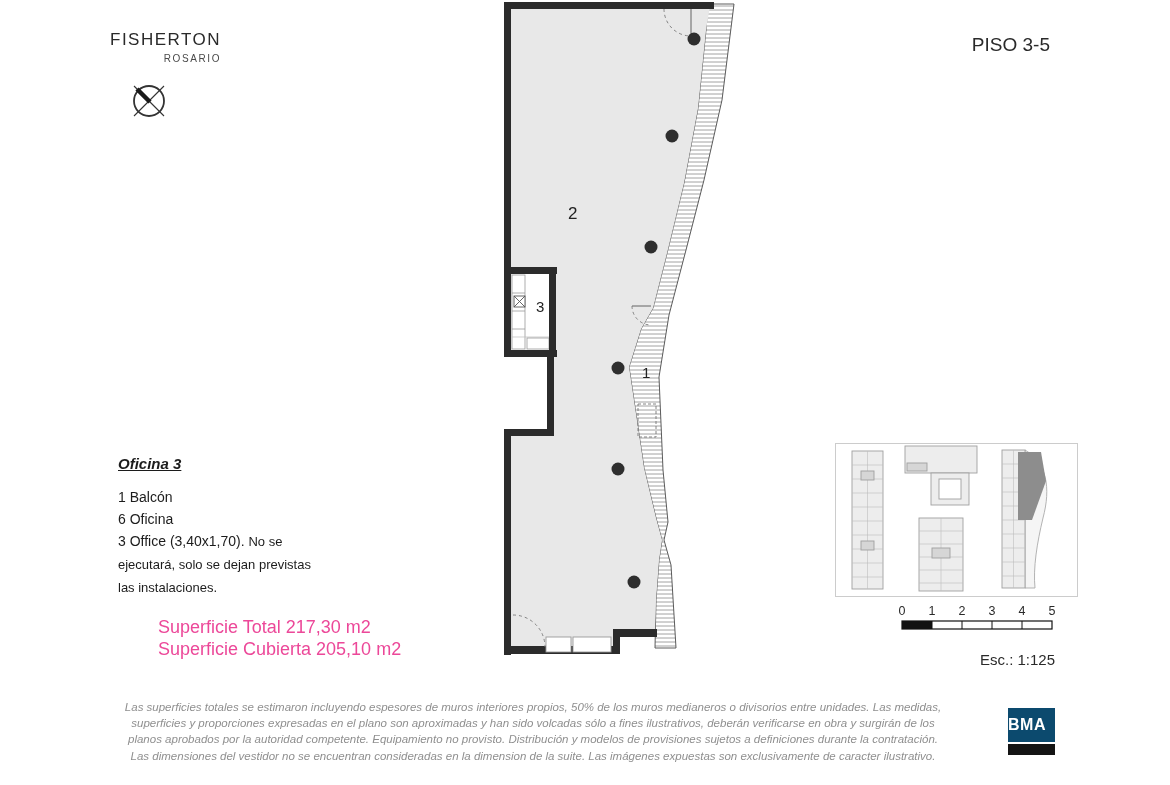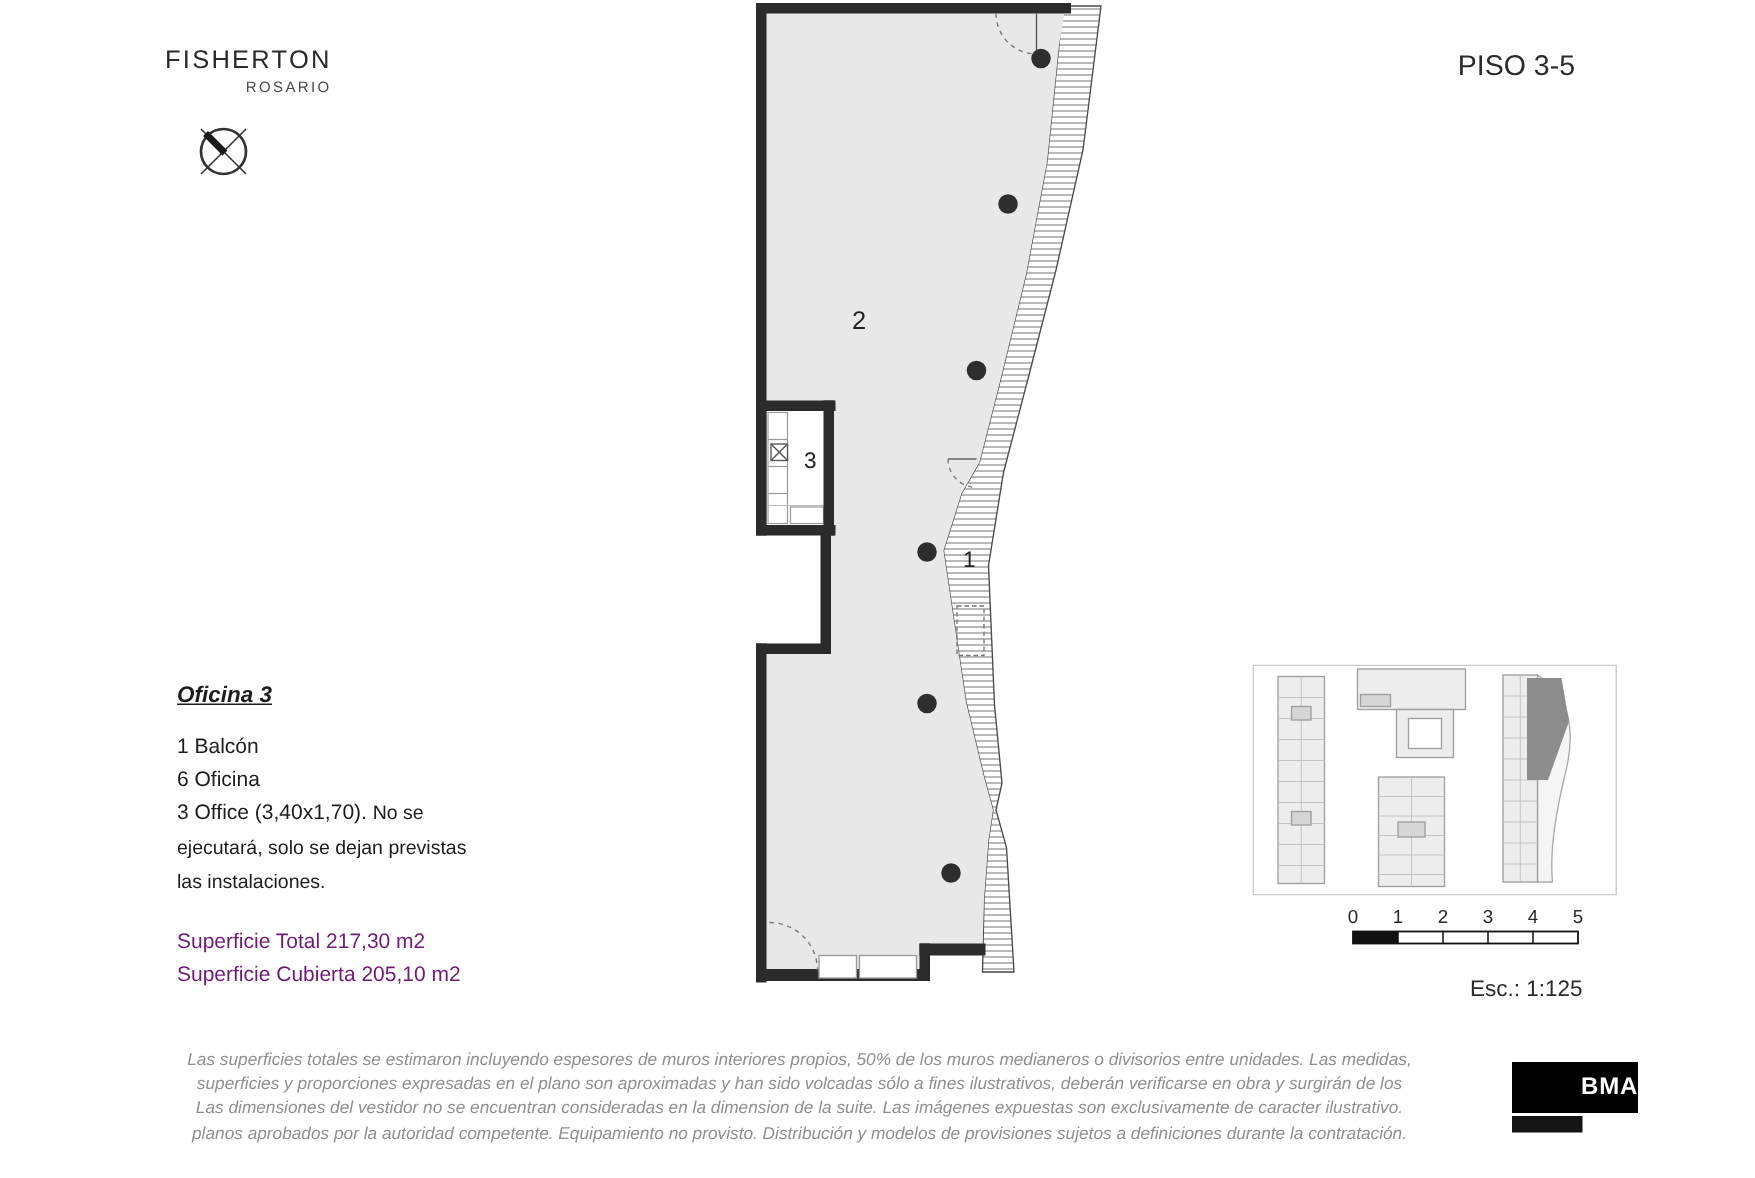--- a/index.html
+++ b/index.html
@@ -12,33 +12,33 @@
   .brand-sub{font-size:10px;letter-spacing:1.6px;color:#4a4a4a;margin-top:3px;text-align:right;}
   .floor-label{font-size:19px;color:#2a2a2a;}
 
   
   .legend{width:210px;}
   .legend-title{font-size:15px;font-weight:bold;font-style:italic;text-decoration:underline;
                 margin:0 0 14px 0;color:#1c1c1c;}
   .lg-item{font-size:14px;line-height:22px;color:#1c1c1c;}
   .lg-item .note{font-size:13px;}
   .areas{margin-top:17px;}
-  .area-line{font-size:14px;line-height:22px;color:#701a75;white-space:nowrap;}
+  .area-line{font-size:18px;line-height:22px;color:#ec4899;white-space:nowrap;margin-left:40px;}
 
   
   .esc-label{font-size:15px;color:#2a2a2a;text-align:right;width:115px;}
 
   
   .disclaimer{width:830px;color:#8f8f8f;font-style:italic;font-size:11.5px;line-height:16.2px;}
   .disclaimer div{white-space:nowrap;}
 
   
   .bma{width:47px;}
-  .bma-box{width:47px;height:34px;background:#000000;color:#fff;font-weight:bold;
-           font-size:16px;letter-spacing:.5px;text-align:right;line-height:34px;padding-left:37px;}
+  .bma-box{width:47px;height:34px;background:#0c4a6e;color:#fff;font-weight:bold;
+           font-size:16px;letter-spacing:.5px;text-align:left;line-height:34px;}
   .bma-bar{width:47px;height:11px;background:#141414;margin-top:2px;}
 
   svg text{font-family:"Liberation Sans","DejaVu Sans",sans-serif;}
 </style>
 </head>
 <body>
 
 <div class="page">
 
   <div class="abs" style="left:110px;top:30px;">
@@ -219,22 +219,22 @@
     <line x1="66" y1="19" x2="66" y2="27" stroke="#111" stroke-width="1"></line>
     <line x1="96" y1="19" x2="96" y2="27" stroke="#111" stroke-width="1"></line>
     <line x1="126" y1="19" x2="126" y2="27" stroke="#111" stroke-width="1"></line>
   </svg>
 
   <div class="abs esc-label" style="left:940px;top:651px;">Esc.: 1:125</div>
 
   <div class="abs disclaimer" style="left:118px;top:699px;text-align:center;">
     <div>Las superficies totales se estimaron incluyendo espesores de muros interiores propios, 50% de los muros medianeros o divisorios entre unidades. Las medidas,</div>
     <div>superficies y proporciones expresadas en el plano son aproximadas y han sido volcadas sólo a fines ilustrativos, deberán verificarse en obra y surgirán de los</div>
+    <div>planos aprobados por la autoridad competente. Equipamiento no provisto. Distribución y modelos de provisiones sujetos a definiciones durante la contratación.</div>
     <div>Las dimensiones del vestidor no se encuentran consideradas en la dimension de la suite. Las imágenes expuestas son exclusivamente de caracter ilustrativo.</div>
-    <div>planos aprobados por la autoridad competente. Equipamiento no provisto. Distribución y modelos de provisiones sujetos a definiciones durante la contratación.</div>
   </div>
 
   <div class="abs bma" style="left:1008px;top:708px;">
     <div class="bma-box">BMA</div>
     <div class="bma-bar"></div>
   </div>
 
 </div>
 
 </body></html>

